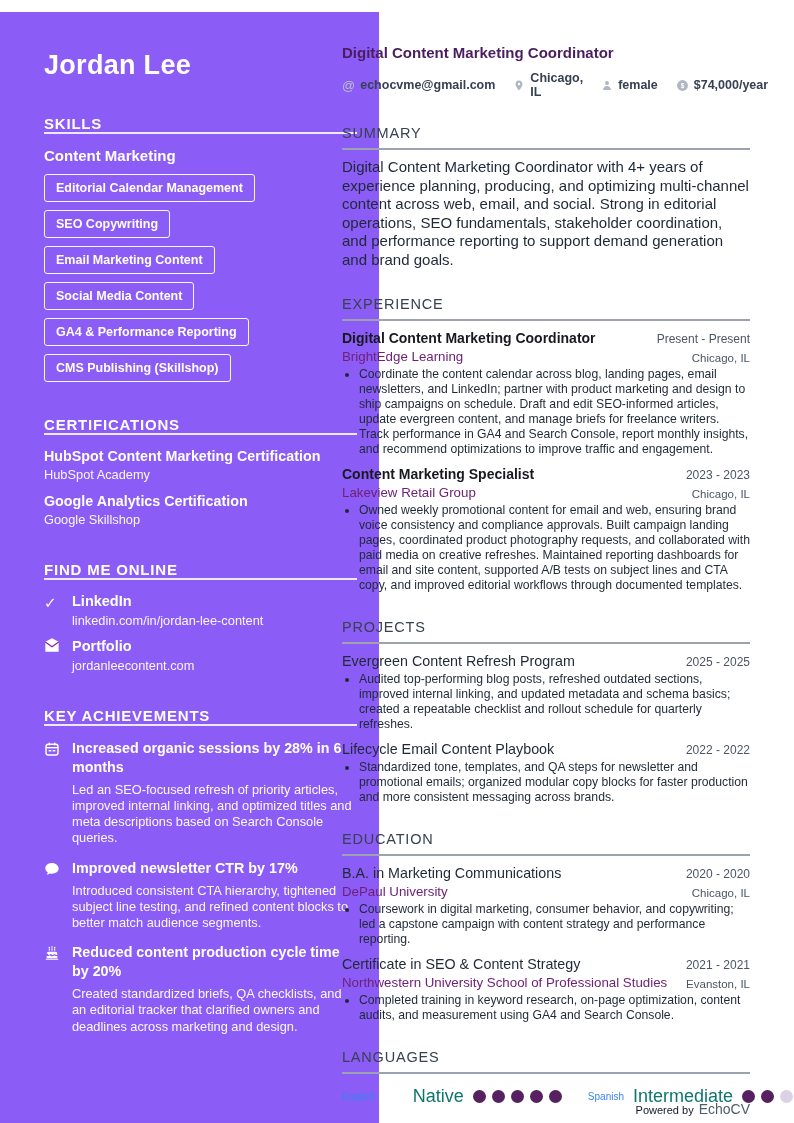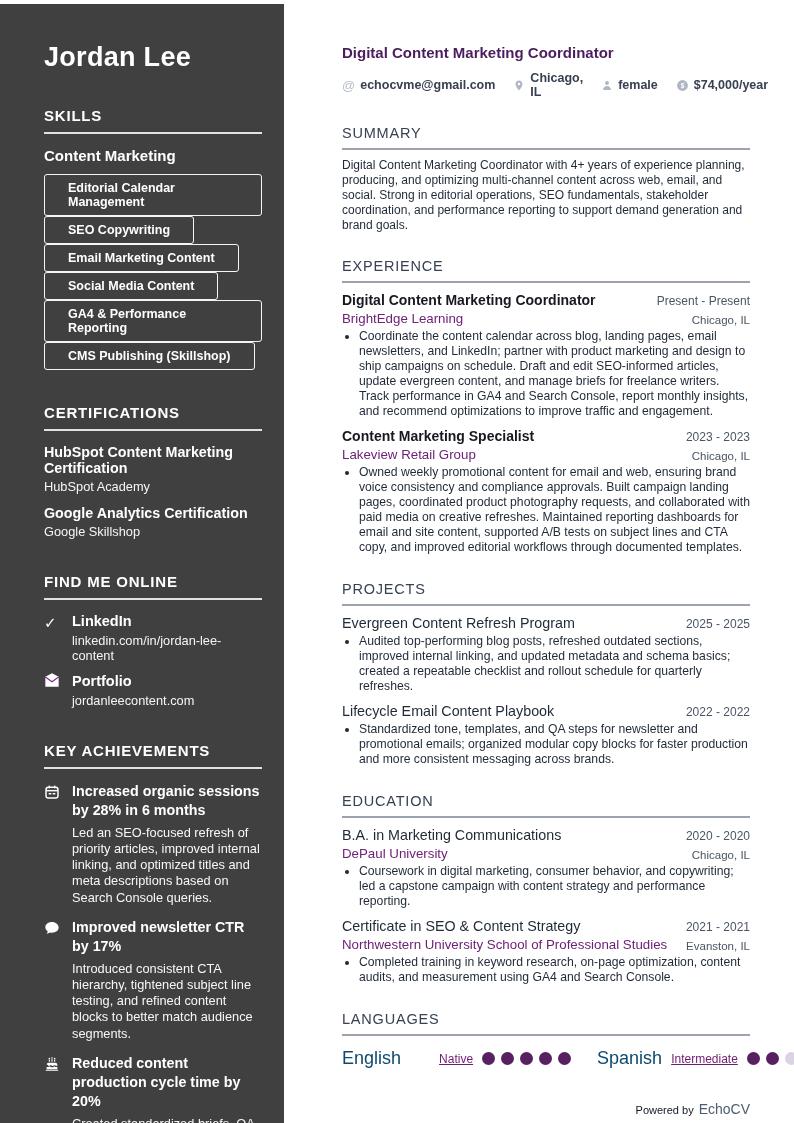--- a/index.html
+++ b/index.html
@@ -7,41 +7,42 @@
   body {
     position: relative;
     background: #ffffff;
     font-family: "Liberation Sans", "DejaVu Sans", sans-serif;
     overflow: hidden;
     color: #1f2937;
   }
 
   
   .sidebar {
-    position: absolute; left: 0; top: 4px; bottom: 0;
-    width: 284px;
-    background: #404040;
+    position: absolute; left: 0; top: 12px; bottom: 0;
+    width: 379px;
+    background: #8b5cf6;
     color: #ffffff;
     padding: 38px 22px 24px 44px;
   }
   .person-name { font-size: 27px; font-weight: 700; letter-spacing: .3px; }
   .sb-section { margin-top: 34px; }
   .sb-heading {
     font-size: 15px; font-weight: 700; letter-spacing: .8px;
-    padding-bottom: 8px;
+    padding-bottom: 0;
     border-bottom: 2px solid rgba(255,255,255,.85);
     margin-bottom: 13px;
   }
   .skill-group { font-size: 15px; font-weight: 700; margin-bottom: 10px; }
   .skill-tag {
     width: max-content; max-width: 100%;
     border: 1px solid rgba(255,255,255,.95);
     border-radius: 3px;
-    padding: 6px 23px;
+    padding: 6px 11px;
     font-size: 12.5px; font-weight: 700;
+    margin-bottom: 8px;
   }
   .cert-item { margin-bottom: 11px; }
   .cert-name { font-size: 14.3px; font-weight: 700; margin-bottom: 3px; }
   .cert-issuer { font-size: 12.8px; color: rgba(255,255,255,.95); }
 
   .online-item { display: grid; grid-template-columns: 28px 1fr; margin-bottom: 10px; }
   .online-icon { font-size: 15px; line-height: 20px; }
   .online-label { font-size: 14.5px; font-weight: 700; margin-bottom: 4px; }
   .online-url { font-size: 12.8px; color: rgba(255,255,255,.95); }
 
@@ -65,36 +66,36 @@
   .contact-item + .contact-item { margin-left: 11px; }
   .c-icon { display: inline-flex; align-items: center; color: #b0b7c3; }
   .at-glyph { font-size: 13px; font-weight: 400; color: #b9bfc9; }
 
   .m-section { margin-top: 26px; }
   .m-heading {
     font-size: 14.5px; font-weight: 400; color: #374151; letter-spacing: .8px;
     padding-bottom: 7px;
     border-bottom: 2px solid #9ca3af;
   }
-  .summary-text { margin-top: 8px; font-size: 12px; line-height: 1.24; color: #1f2937; }
+  .summary-text { margin-top: 8px; font-size: 15px; line-height: 1.24; color: #1f2937; }
 
   .entry { margin-top: 9px; }
   .entry-head { display: flex; justify-content: space-between; align-items: baseline; }
   .entry-title { font-size: 14px; font-weight: 700; color: #17191f; }
   .entry-title.plain { font-weight: 400; color: #1f2937; font-size: 14.3px; }
   .entry-date { font-size: 12px; color: #4b5563; white-space: nowrap; margin-left: 12px; }
   .entry-sub { display: flex; justify-content: space-between; align-items: flex-end; margin-top: 3px; }
   .entry-company { font-size: 13.3px; color: #6f2178; }
   .entry-loc { font-size: 11.5px; color: #4b5563; white-space: nowrap; margin-left: 12px; }
   .entry ul { margin: 3px 0 2px 0; padding-left: 17px; }
   .entry li { font-size: 12.2px; line-height: 1.23; color: #1f2937; }
 
   .lang-row { display: flex; align-items: center; margin-top: 12px; }
-  .lang-name { font-size: 18px; color: #0c4a6e; }
-  .lang-level { font-size: 12px; color: #701a75; text-decoration: underline; }
+  .lang-name { font-size: 10px; color: #3b82f6; }
+  .lang-level { font-size: 18px; color: #0f766e; }
   .lang-dots { display: flex; align-items: center; gap: 6px; margin-left: 9px; }
   .lang-dot { width: 13px; height: 13px; border-radius: 50%; background: #dbd2e5; display: inline-block; }
   .lang-dot.filled { background: #572060; }
   .gap-a { margin-left: 38px; }
   .gap-b { margin-left: 26px; }
 
   .footer {
     position: absolute; right: 44px; bottom: 6px;
     display: flex; align-items: baseline; gap: 5px;
   }

